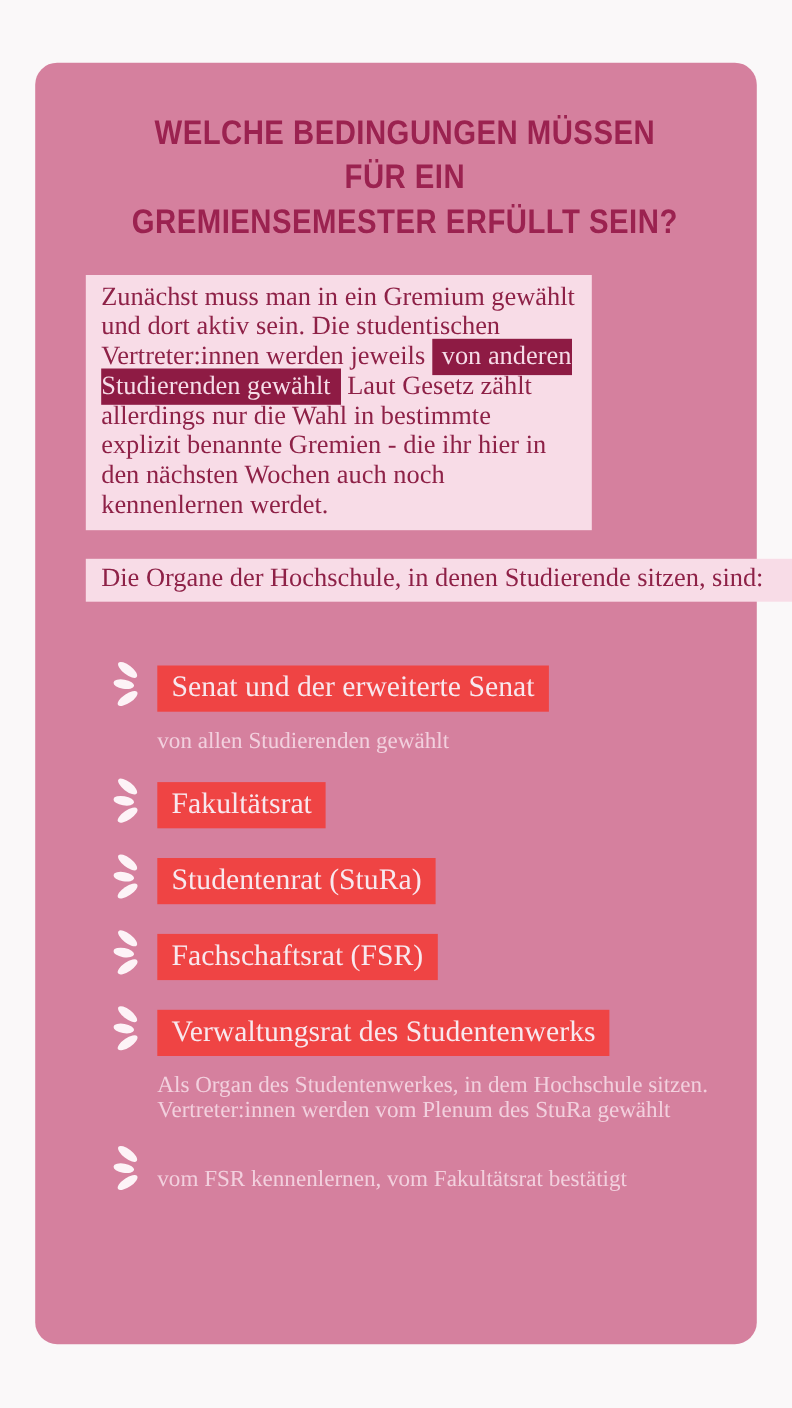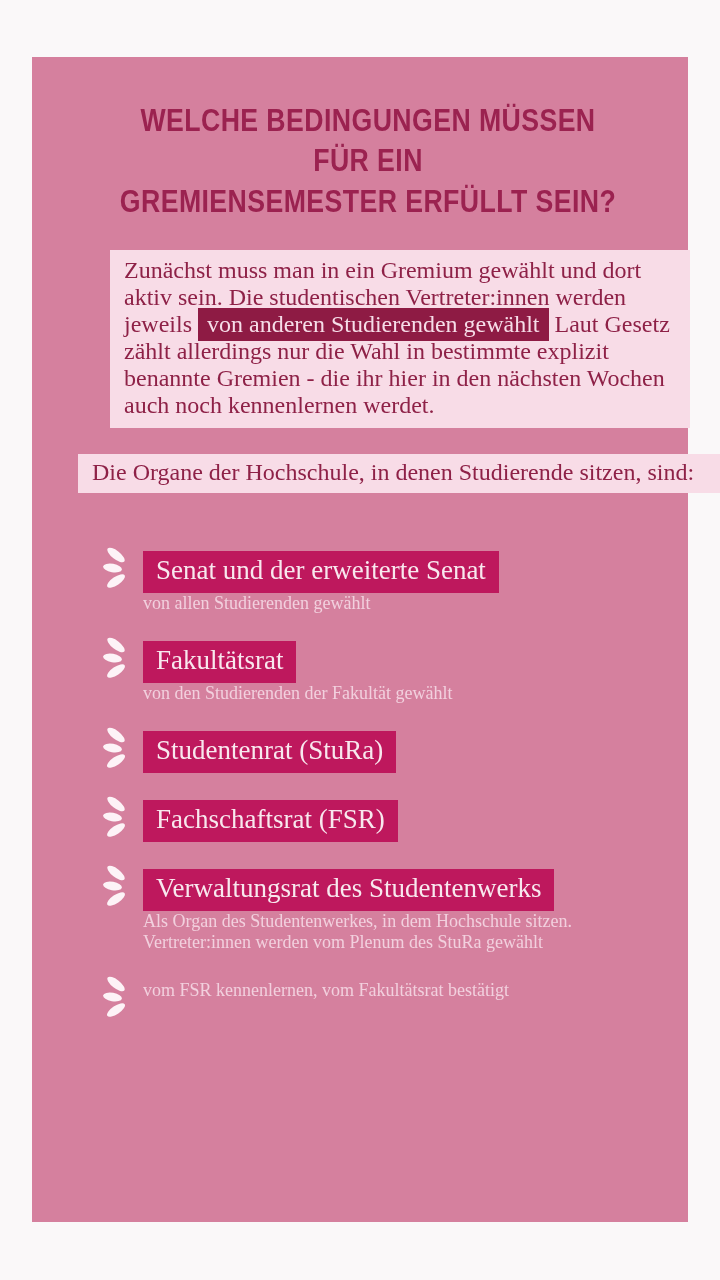--- a/index.html
+++ b/index.html
@@ -11,20 +11,21 @@
     overflow: hidden;
   }
   .page {
     width: 720px; height: 1280px;
     padding: 57px 32px 58px 32px;
   }
   .card {
     width: 656px; height: 1165px;
     background: #d5809e;
     padding: 44px 30px 16px 46px;
+    border-radius: 20px;
   }
   .title {
     margin: 0 0 28px 0;
     text-align: center;
     font-family: "Liberation Sans", "DejaVu Sans", sans-serif;
     font-weight: 700;
     font-size: 31px;
     line-height: 1.3;
     letter-spacing: 0.5px;
     color: #9b2250;
@@ -32,21 +33,21 @@
     transform-origin: 50% 50%;
   }
   .title-line { display: block; }
   .textbox {
     background: #f8dce7;
     color: #8e2147;
     font-size: 24px;
     line-height: 27px;
     padding: 7px 14px 9px 14px;
   }
-  .intro  { width: 580px; margin-bottom: 26px; margin-left: 32px; }
+  .intro  { width: 460px; margin-bottom: 26px; }
   .lead   { width: 646px; padding-top: 5px; padding-bottom: 7px; margin-bottom: 58px; }
   .hl {
     background: #8e1b44;
     color: #f6dde8;
     padding: 3px 9px 4px 9px;
   }
   .organ-list { margin-left: 25px; }
   .organ {
     display: flex;
     align-items: flex-start;
@@ -55,31 +56,31 @@
   .organ:last-child { margin-bottom: 0; }
   .spark {
     flex: 0 0 34px;
     width: 34px; height: 48px;
     margin-right: 6px;
     margin-top: -5px;
   }
   .organ-body { flex: 1 1 auto; min-width: 0; }
   .organ-title-box {
     display: inline-block;
-    background: #be185d;
+    background: #ef4444;
     color: #f8e8ee;
     font-size: 27px;
     line-height: 1.05;
     padding: 5px 13px 9px 13px;
   }
   .organ-desc {
-    margin-top: 0;
+    margin-top: 16px;
     max-width: 515px;
     color: #f2d0de;
-    font-size: 18px;
+    font-size: 21px;
     line-height: 21.5px;
   }
 </style>
 </head>
 <body>
 
 <div class="page">
   <div class="card">
 
     <h1 class="title">
@@ -122,21 +123,20 @@
               <ellipse cx="13" cy="9" rx="10.5" ry="4.2" transform="rotate(38 13 9)"></ellipse>
               <ellipse cx="9.5" cy="22" rx="9.5" ry="4.2" transform="rotate(10 9.5 22)"></ellipse>
               <ellipse cx="13" cy="35" rx="10.5" ry="4.2" transform="rotate(-34 13 35)"></ellipse>
             </g>
           </svg>
         </span>
         <div class="organ-body">
           <div class="organ-title-box">
             <span>Fakultätsrat</span>
           </div>
-          <div class="organ-desc">von den Studierenden der Fakultät gewählt</div>
         </div>
       </div>
 
       <div class="organ">
         <span class="spark">
           <svg width="34" height="48" viewBox="0 0 34 48" xmlns="http://www.w3.org/2000/svg">
             <g fill="#fdf3f7">
               <ellipse cx="13" cy="9" rx="10.5" ry="4.2" transform="rotate(38 13 9)"></ellipse>
               <ellipse cx="9.5" cy="22" rx="9.5" ry="4.2" transform="rotate(10 9.5 22)"></ellipse>
               <ellipse cx="13" cy="35" rx="10.5" ry="4.2" transform="rotate(-34 13 35)"></ellipse>

